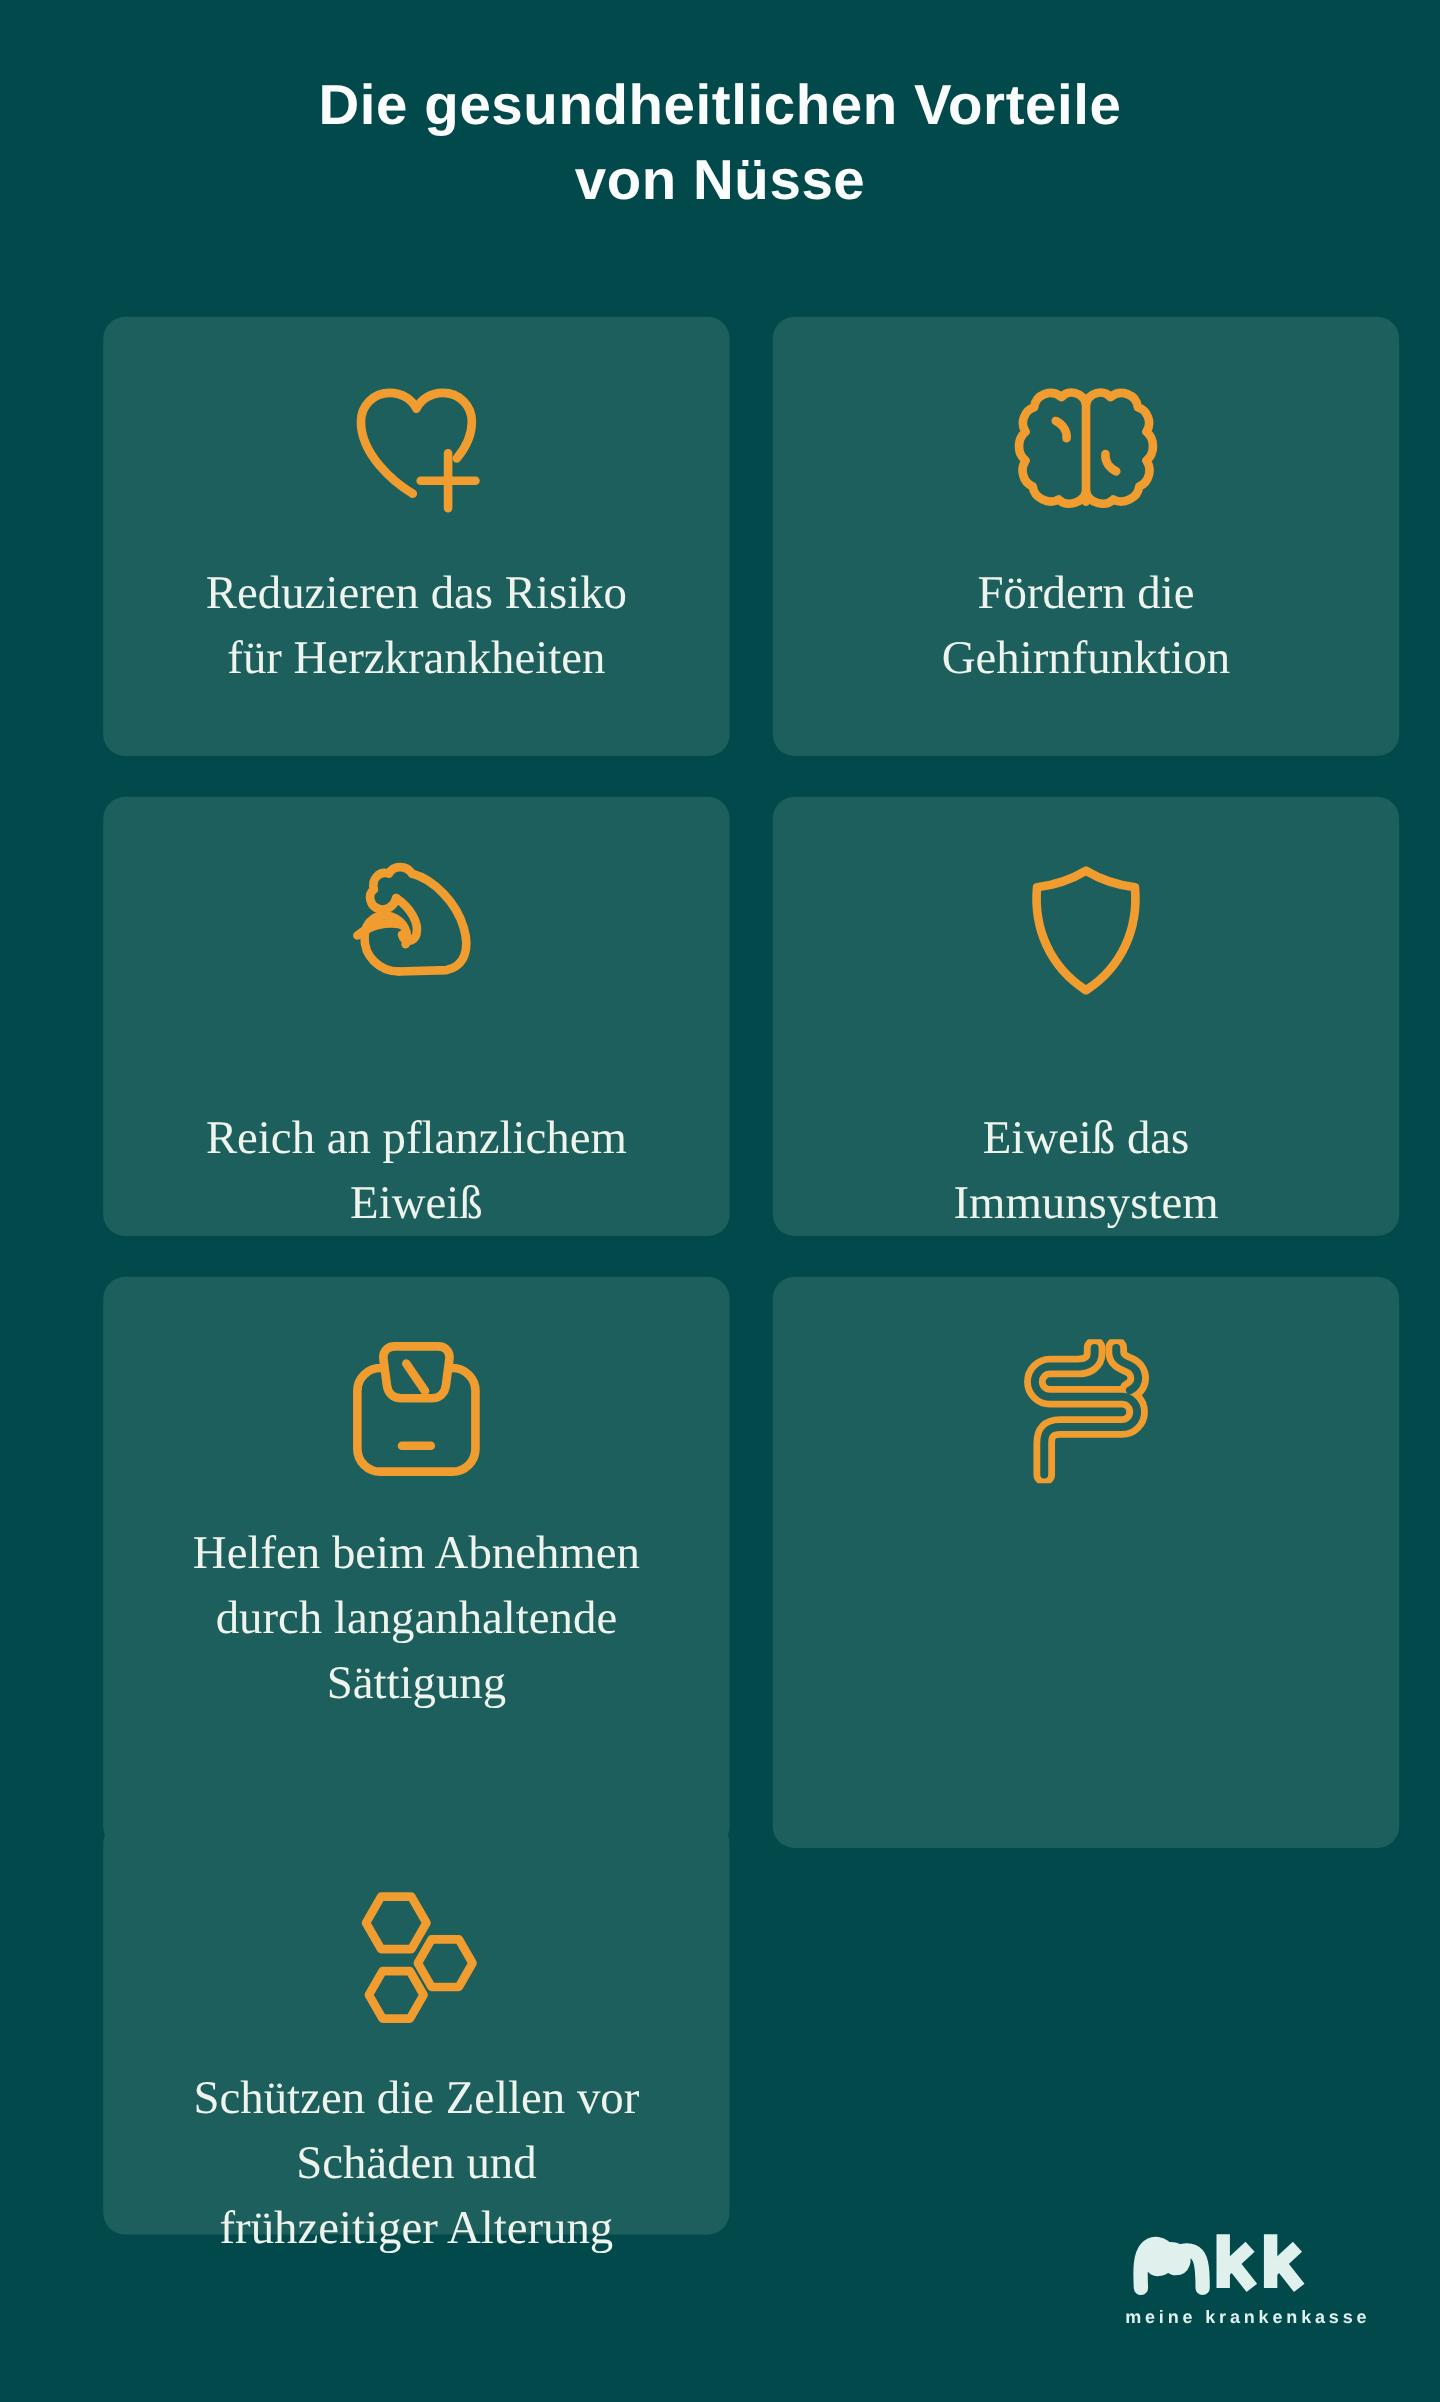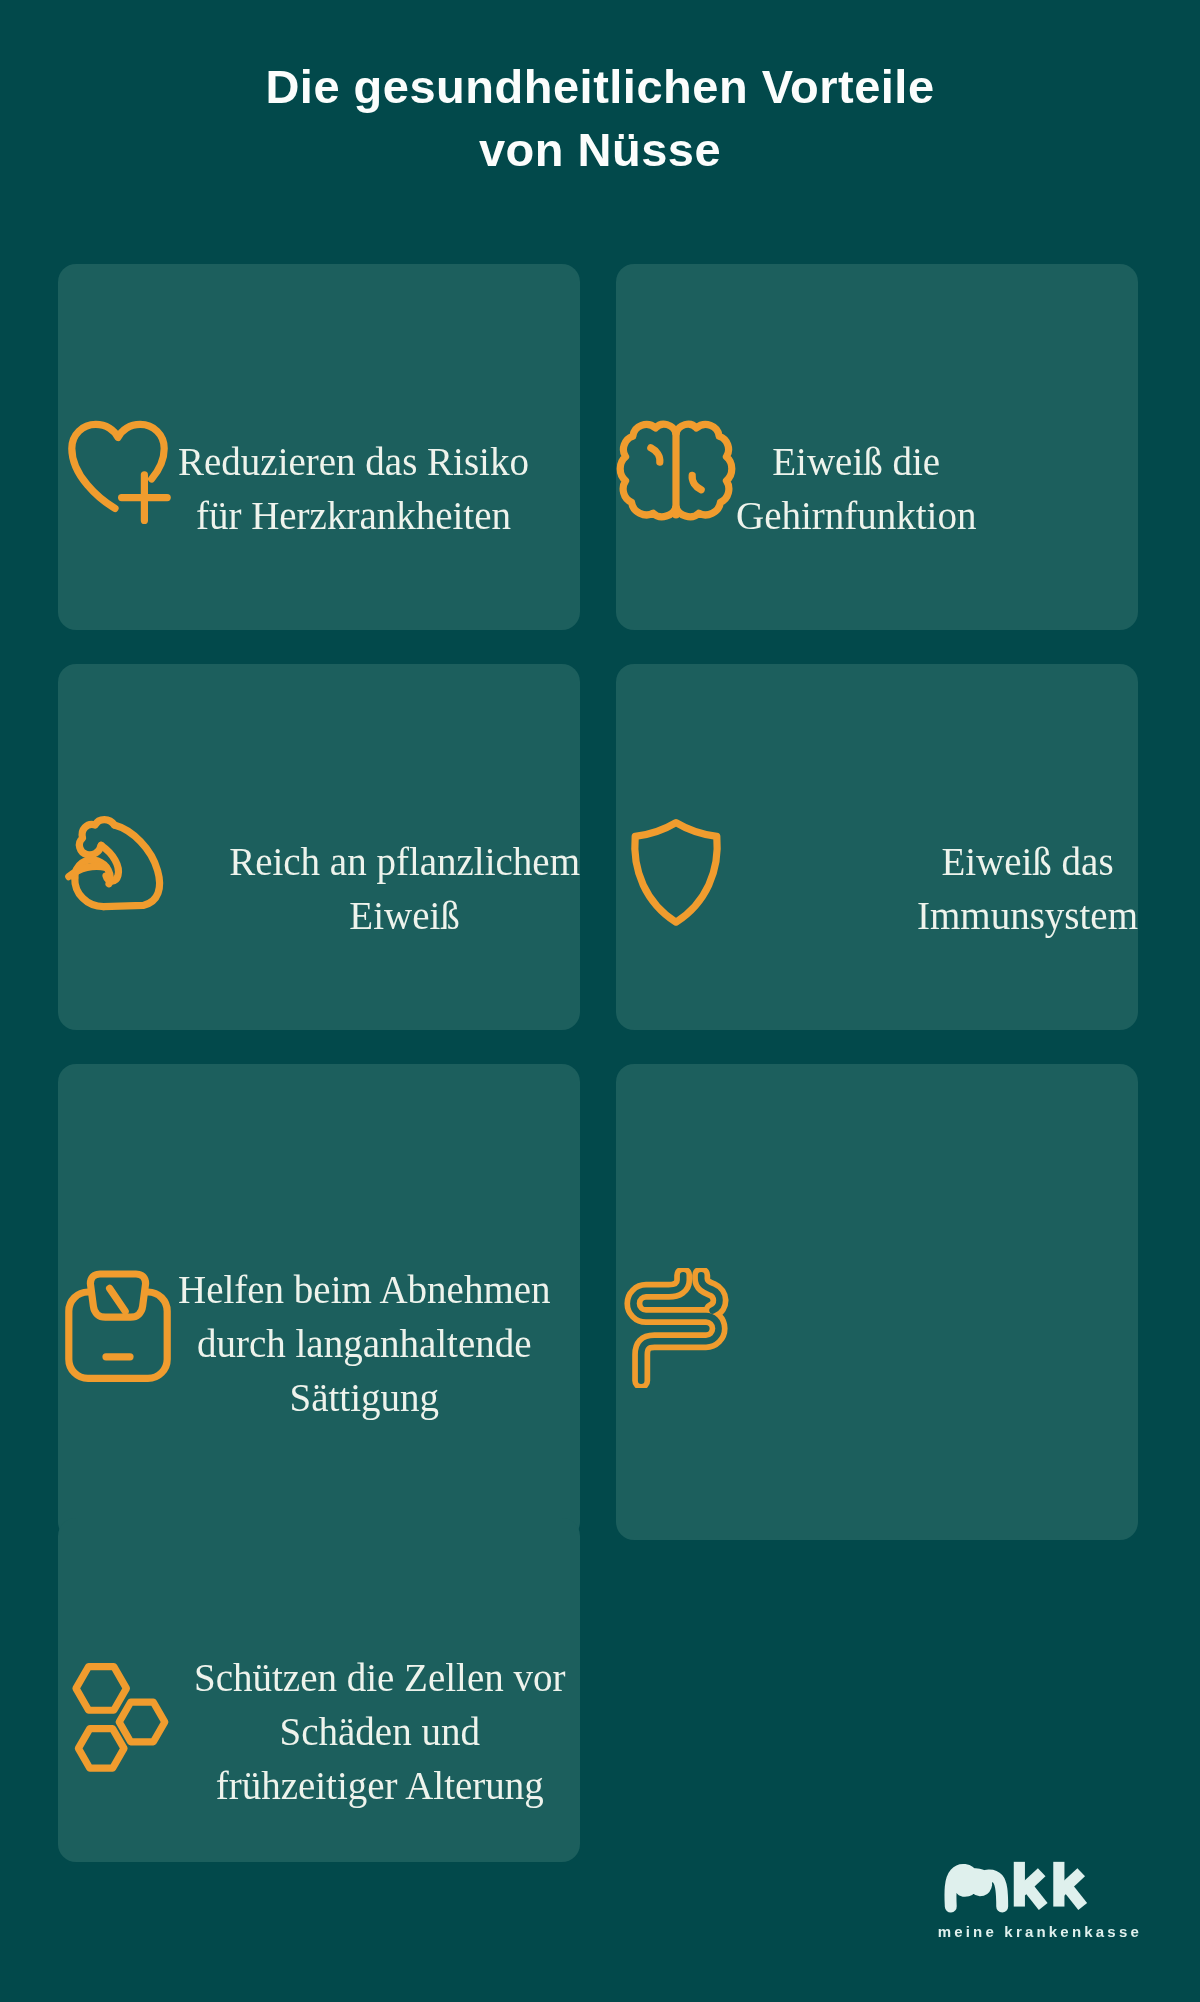--- a/index.html
+++ b/index.html
@@ -17,28 +17,29 @@
     font-size:47px;font-weight:bold;
     line-height:1.33;
     white-space:pre-line;
     letter-spacing:.5px;
   }
   .card{
     position:absolute;
     width:522px;
     background:var(--card,#1C5F5D);
     border-radius:18px;
-    display:flex;flex-direction:row;align-items:center;
+    display:flex;flex-direction:column;align-items:center;
     box-sizing:border-box;
     padding-top:52px;
+    margin-left:28px;
   }
   .card.r1{top:264px;height:366px;}
   .card.r2{top:664px;height:366px;justify-content:space-between;}
   .card.r3{top:1064px;height:476px;}
-  .card.r4{top:1518px;height:344px;gap:16px;}
+  .card.r4{top:1518px;height:344px;}
   .card.cl{left:58px;}
   .card.cr{left:616px;}
   .iconbox{width:120px;height:120px;flex:0 0 auto;}
   .iconbox svg{width:120px;height:120px;display:block;}
   .ic-stroke{
     fill:none;
     stroke:var(--accent-orange,#F09C2E);
     stroke-width:6;
     stroke-linecap:round;
     stroke-linejoin:round;
@@ -93,21 +94,21 @@
 <div class="card r1 cr">
   <div class="iconbox">
     <svg viewBox="0 0 100 100">
       <path class="ic-stroke" stroke-width="5.5" d="M50 17 C48 9.5 38 6.5 33 12.5 C26 6.5 15 10.5 14 19.5 C7 21.5 4 30.5 8 36.5 C2 41.5 2 51.5 8 56.5 C4 62.5 6 71.5 13 74.5 C14 82.5 24 87.5 31 83.5 C37 89.5 48 85.5 50 78.5"></path>
       <path class="ic-stroke" stroke-width="5.5" d="M50 17 C52 9.5 62 6.5 67 12.5 C74 6.5 85 10.5 86 19.5 C93 21.5 96 30.5 92 36.5 C98 41.5 98 51.5 92 56.5 C96 62.5 94 71.5 87 74.5 C86 82.5 76 87.5 69 83.5 C63 89.5 52 85.5 50 78.5"></path>
       <path class="ic-stroke" stroke-width="5.5" d="M50 15 V85"></path>
       <path class="ic-stroke" stroke-width="5.5" d="M29 29 C34 31.5 37 36 36.5 41"></path>
       <path class="ic-stroke" stroke-width="5.5" d="M71 64 C66 61.5 63 57 63.5 52"></path>
     </svg>
   </div>
-  <div class="card-text">Eiweiß die
+  <div class="card-text">Fördern die
 Gehirnfunktion</div>
 </div>
 
 <div class="card r2 cl">
   <div class="iconbox">
     <svg viewBox="0 0 100 100">
       <path class="ic-stroke" d="M47 10 C62 14 78 30 83 48 C87 62 84 74 71 77 L38 78"></path>
       <path class="ic-stroke" d="M47 10 C43 4 34 4 31 10 C24 8 18.5 14 20.5 21 C15.5 25 18 33 24 34.5 C29 36 34.5 33 36 27"></path>
       <path class="ic-stroke" d="M36 27 C46 34 52 44 50 52 C48.5 58 41.5 58.5 40 52.5"></path>
       <path class="ic-stroke" d="M38 78 C24 78 13.5 67 14 54"></path>

